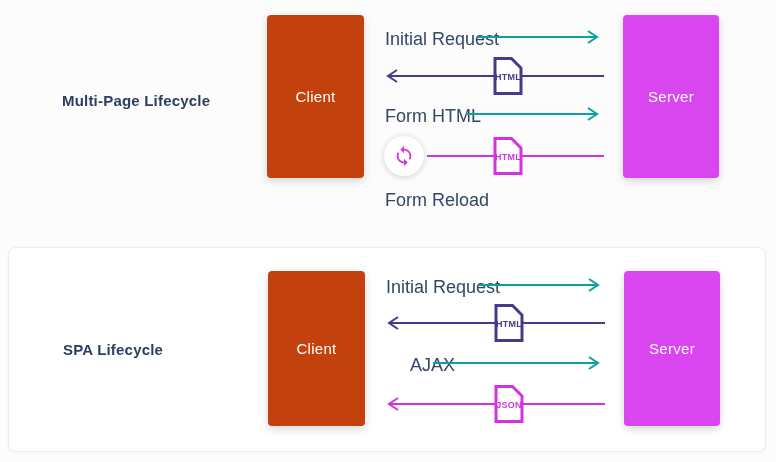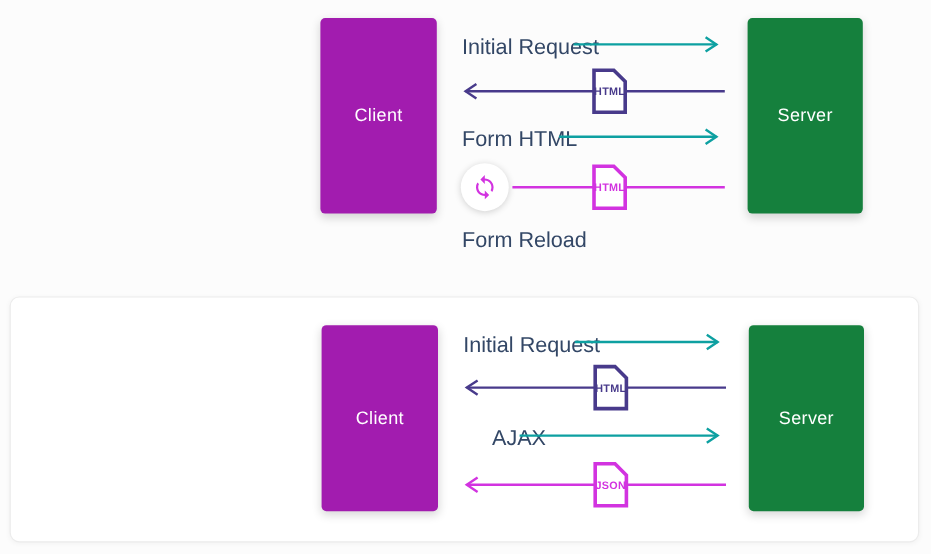--- a/index.html
+++ b/index.html
@@ -36,22 +36,22 @@
     border-radius: 4px;
     display: flex;
     align-items: center;
     justify-content: center;
     color: #ffffff;
     font-size: 15px;
     font-weight: 500;
     letter-spacing: 0.3px;
     box-shadow: 0 3px 8px rgba(0,0,0,0.16);
   }
-  .node-client { background: #a21caf; }
-  .node-server { background: #15803d; }
+  .node-client { background: #c2410c; }
+  .node-server { background: #d946ef; }
 
   .row-label {
     position: absolute;
     font-size: 18px;
     color: #334766;
     white-space: nowrap;
   }
 
   .arrow-svg, .doc-svg, .reload-wrap { position: absolute; }
   .arrow-svg { overflow: visible; }
@@ -71,20 +71,21 @@
     letter-spacing: 0.2px;
   }
 </style>
 </head>
 <body>
 
 <div class="page">
 
   <section class="panel panel-top">
 
+    <h2 class="section-title" style="left:62px; top:92px;">Multi-Page Lifecycle</h2>
 
     <div class="node-box node-client" style="left:267px; top:15px; width:97px; height:163px;">
       <span>Client</span>
     </div>
 
     <div class="node-box node-server" style="left:623px; top:15px; width:96px; height:163px;">
       <span>Server</span>
     </div>
 
     <span class="row-label" style="left:385px; top:29px;">Initial Request</span>
@@ -119,20 +120,21 @@
     <svg class="doc-svg" style="left:491px; top:136px;" width="34" height="40" viewBox="0 0 34 40">
       <path d="M4 2.5 H20.5 L30 12 V37.5 H4 Z" fill="#ffffff" stroke="#d233e0" stroke-width="3"></path>
       <text class="doc-text" x="17" y="23.5" text-anchor="middle" fill="#d233e0">HTML</text>
     </svg>
     <span class="row-label" style="left:385px; top:190px;">Form Reload</span>
 
   </section>
 
   <section class="panel panel-card">
 
+    <h2 class="section-title" style="left:54px; top:93px;">SPA Lifecycle</h2>
 
     <div class="node-box node-client" style="left:259px; top:23px; width:97px; height:155px;">
       <span>Client</span>
     </div>
 
     <div class="node-box node-server" style="left:615px; top:23px; width:96px; height:155px;">
       <span>Server</span>
     </div>
 
     <span class="row-label" style="left:377px; top:29px;">Initial Request</span>

